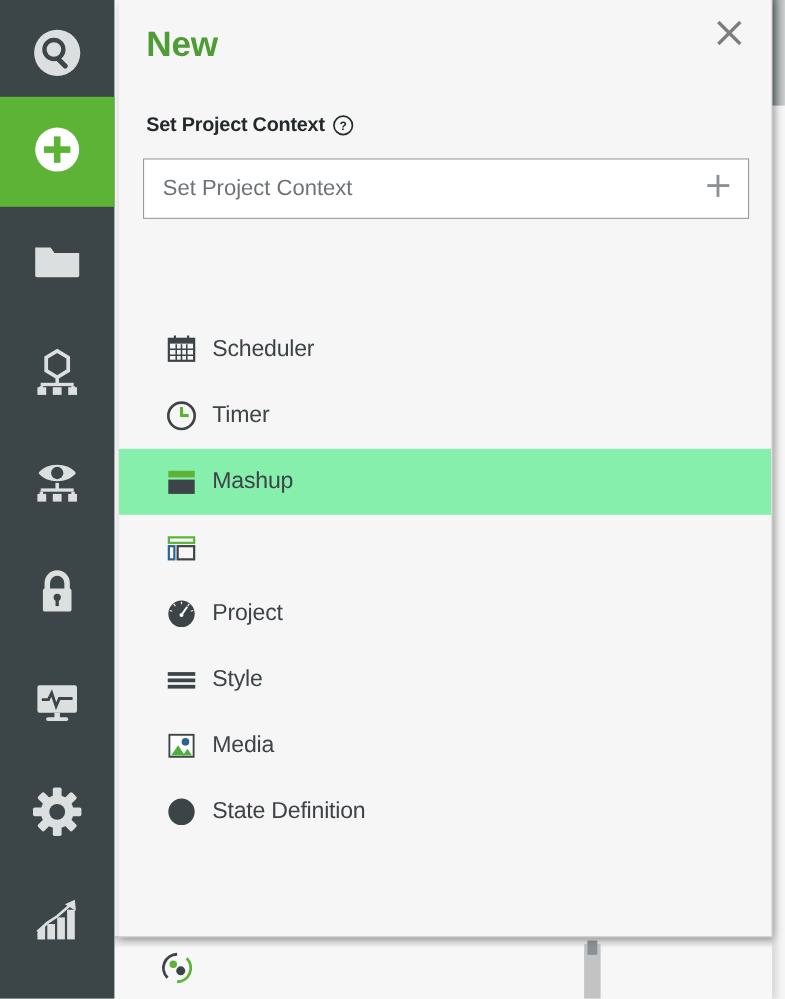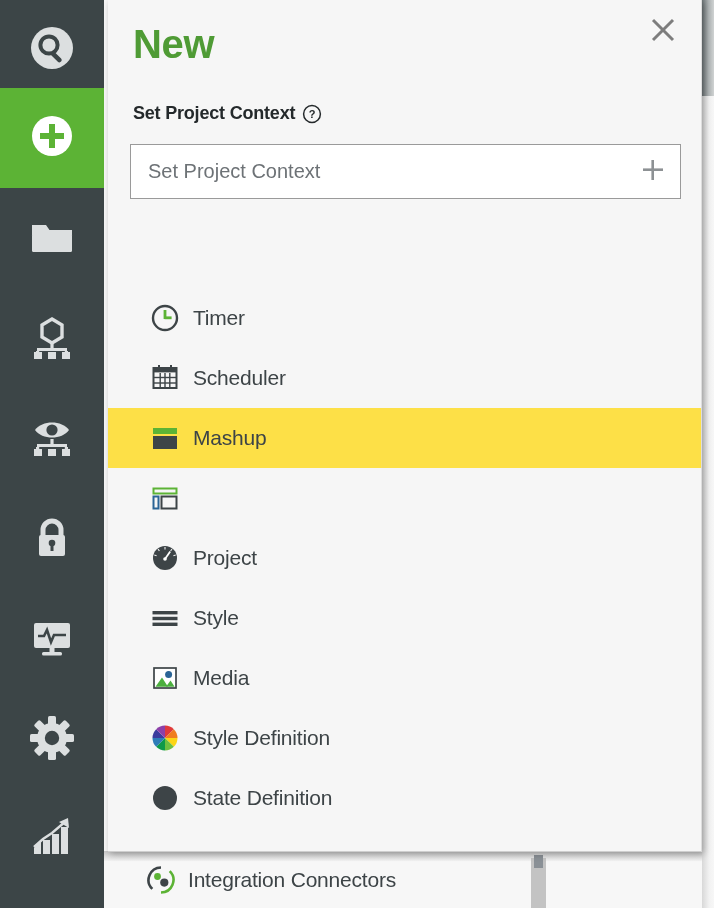--- a/index.html
+++ b/index.html
@@ -76,21 +76,21 @@
     width: 12px;
     height: 96px;
     background: linear-gradient(to right, #6f7779, #aeb3b4 55%, #d0d3d3);
     z-index: 9;
   }
 
   #panel-title {
     position: absolute;
     left: 25px;
     top: 22px;
-    font-size: 40px;
+    font-size: 32px;
     font-weight: bold;
     color: #4f9b35;
     letter-spacing: -0.3px;
   }
   #close-btn {
     position: absolute;
     right: 18px;
     top: 12px;
     width: 40px; height: 40px;
     display: flex;
@@ -164,21 +164,21 @@
     left: 0;
     top: 288px;
     width: 593px;
   }
   .type-row {
     height: 60px;
     display: flex;
     align-items: center;
     cursor: pointer;
   }
-  .type-row.selected { background: #fde047; text-align: right; }
+  .type-row.selected { background: #86efac; text-align: right; }
   .type-ico {
     width: 34px;
     margin-left: 40px;
     display: flex;
     align-items: center;
     justify-content: center;
     flex: none;
   }
   .type-label {
     margin-left: 11px;
@@ -243,21 +243,20 @@
 
 <div id="bg-row">
   <span id="bg-row-ico">
     <svg width="30" height="30" viewBox="0 0 30 30">
       <path d="M15 2.5 A12.5 12.5 0 0 0 6.3 23.9" fill="none" stroke="#3d4447" stroke-width="2.6"></path>
       <path d="M15 27.5 A12.5 12.5 0 0 0 23.7 6.1" fill="none" stroke="#5cb335" stroke-width="2.6"></path>
       <circle cx="11.5" cy="11.5" r="3.4" fill="#5cb335"></circle>
       <circle cx="18.3" cy="17.6" r="4.1" fill="#3d4447"></circle>
     </svg>
   </span>
-  <span id="bg-row-label">Integration Connectors</span>
 </div>
 <div id="bg-shadow-strip"></div>
 <div id="bg-scrollbar"></div>
 <div id="bg-scrollbar-cap"></div>
 
 <div id="rail">
 
   <div class="rail-item" style="top:0px">
     <span class="rail-ico">
       <svg width="48" height="48" viewBox="0 0 48 48">
@@ -421,47 +420,47 @@
   </span>
   <span id="create-new-label">Create New</span>
 </div>
 
 <div style="position:absolute;left:108px;top:288px;width:593px;height:563px;overflow:hidden;z-index:11;">
   <div id="type-list" style="position:static;">
 
     <div class="type-row">
       <span class="type-ico">
         <svg width="28" height="28" viewBox="0 0 28 28">
-          <circle cx="14" cy="14" r="12" fill="none" stroke="#3d4447" stroke-width="2.4"></circle>
-          <rect x="12.6" y="6" width="2.8" height="9" fill="#5cb335"></rect>
-          <rect x="13.6" y="12.4" width="7" height="2.8" fill="#5cb335"></rect>
-        </svg>
-      </span>
-      <span class="type-label">Timer</span>
-    </div>
-
-    <div class="type-row">
-      <span class="type-ico">
-        <svg width="28" height="28" viewBox="0 0 28 28">
           <rect x="2.5" y="4" width="23" height="20" fill="none" stroke="#3d4447" stroke-width="2"></rect>
           <rect x="2.5" y="4" width="23" height="4.4" fill="#3d4447"></rect>
           <rect x="7" y="1" width="2" height="4.5" fill="#3d4447"></rect>
           <rect x="19" y="1" width="2" height="4.5" fill="#3d4447"></rect>
           <g stroke="#3d4447" stroke-width="1.4">
             <line x1="9.2" y1="9" x2="9.2" y2="24"></line>
             <line x1="14" y1="9" x2="14" y2="24"></line>
             <line x1="18.8" y1="9" x2="18.8" y2="24"></line>
             <line x1="3" y1="13.5" x2="25" y2="13.5"></line>
             <line x1="3" y1="19" x2="25" y2="19"></line>
           </g>
         </svg>
       </span>
       <span class="type-label">Scheduler</span>
     </div>
 
+    <div class="type-row">
+      <span class="type-ico">
+        <svg width="28" height="28" viewBox="0 0 28 28">
+          <circle cx="14" cy="14" r="12" fill="none" stroke="#3d4447" stroke-width="2.4"></circle>
+          <rect x="12.6" y="6" width="2.8" height="9" fill="#5cb335"></rect>
+          <rect x="13.6" y="12.4" width="7" height="2.8" fill="#5cb335"></rect>
+        </svg>
+      </span>
+      <span class="type-label">Timer</span>
+    </div>
+
     <div class="type-row selected">
       <span class="type-ico">
         <svg width="28" height="28" viewBox="0 0 28 28">
           <rect x="2" y="4" width="24" height="6" fill="#5cb335"></rect>
           <rect x="2" y="12" width="24" height="13" fill="#3d4447"></rect>
         </svg>
       </span>
       <span class="type-label">Mashup</span>
     </div>
 
@@ -510,37 +509,20 @@
         <svg width="28" height="28" viewBox="0 0 28 28">
           <rect x="3" y="4" width="22" height="20" fill="#ffffff" stroke="#3d4447" stroke-width="1.7"></rect>
           <circle cx="17.6" cy="10.4" r="3.5" fill="#2a6496"></circle>
           <polygon points="4.5,22.8 11,13.6 17,22.8" fill="#4caf3f"></polygon>
           <polygon points="15,22.8 19.5,16.6 23.6,22.8" fill="#4caf3f"></polygon>
         </svg>
       </span>
       <span class="type-label">Media</span>
     </div>
 
-    <div class="type-row">
-      <span class="type-ico">
-        <svg width="28" height="28" viewBox="0 0 28 28">
-          <g transform="translate(14,14)">
-            <path d="M0 0 L0 -12.5 A12.5 12.5 0 0 1 8.84 -8.84 Z" fill="#e03a3a"></path>
-            <path d="M0 0 L8.84 -8.84 A12.5 12.5 0 0 1 12.5 0 Z" fill="#f07d1e"></path>
-            <path d="M0 0 L12.5 0 A12.5 12.5 0 0 1 8.84 8.84 Z" fill="#fcd515"></path>
-            <path d="M0 0 L8.84 8.84 A12.5 12.5 0 0 1 0 12.5 Z" fill="#6ebf3f"></path>
-            <path d="M0 0 L0 12.5 A12.5 12.5 0 0 1 -8.84 8.84 Z" fill="#0e9949"></path>
-            <path d="M0 0 L-8.84 8.84 A12.5 12.5 0 0 1 -12.5 0 Z" fill="#2e7cb8"></path>
-            <path d="M0 0 L-12.5 0 A12.5 12.5 0 0 1 -8.84 -8.84 Z" fill="#3b3b9e"></path>
-            <path d="M0 0 L-8.84 -8.84 A12.5 12.5 0 0 1 0 -12.5 Z" fill="#8d3fa8"></path>
-          </g>
-        </svg>
-      </span>
-      <span class="type-label">Style Definition</span>
-    </div>
 
     <div class="type-row">
       <span class="type-ico">
         <svg width="28" height="28" viewBox="0 0 28 28">
           <circle cx="14" cy="14" r="12" fill="#3d4447"></circle>
         </svg>
       </span>
       <span class="type-label">State Definition</span>
     </div>
 

